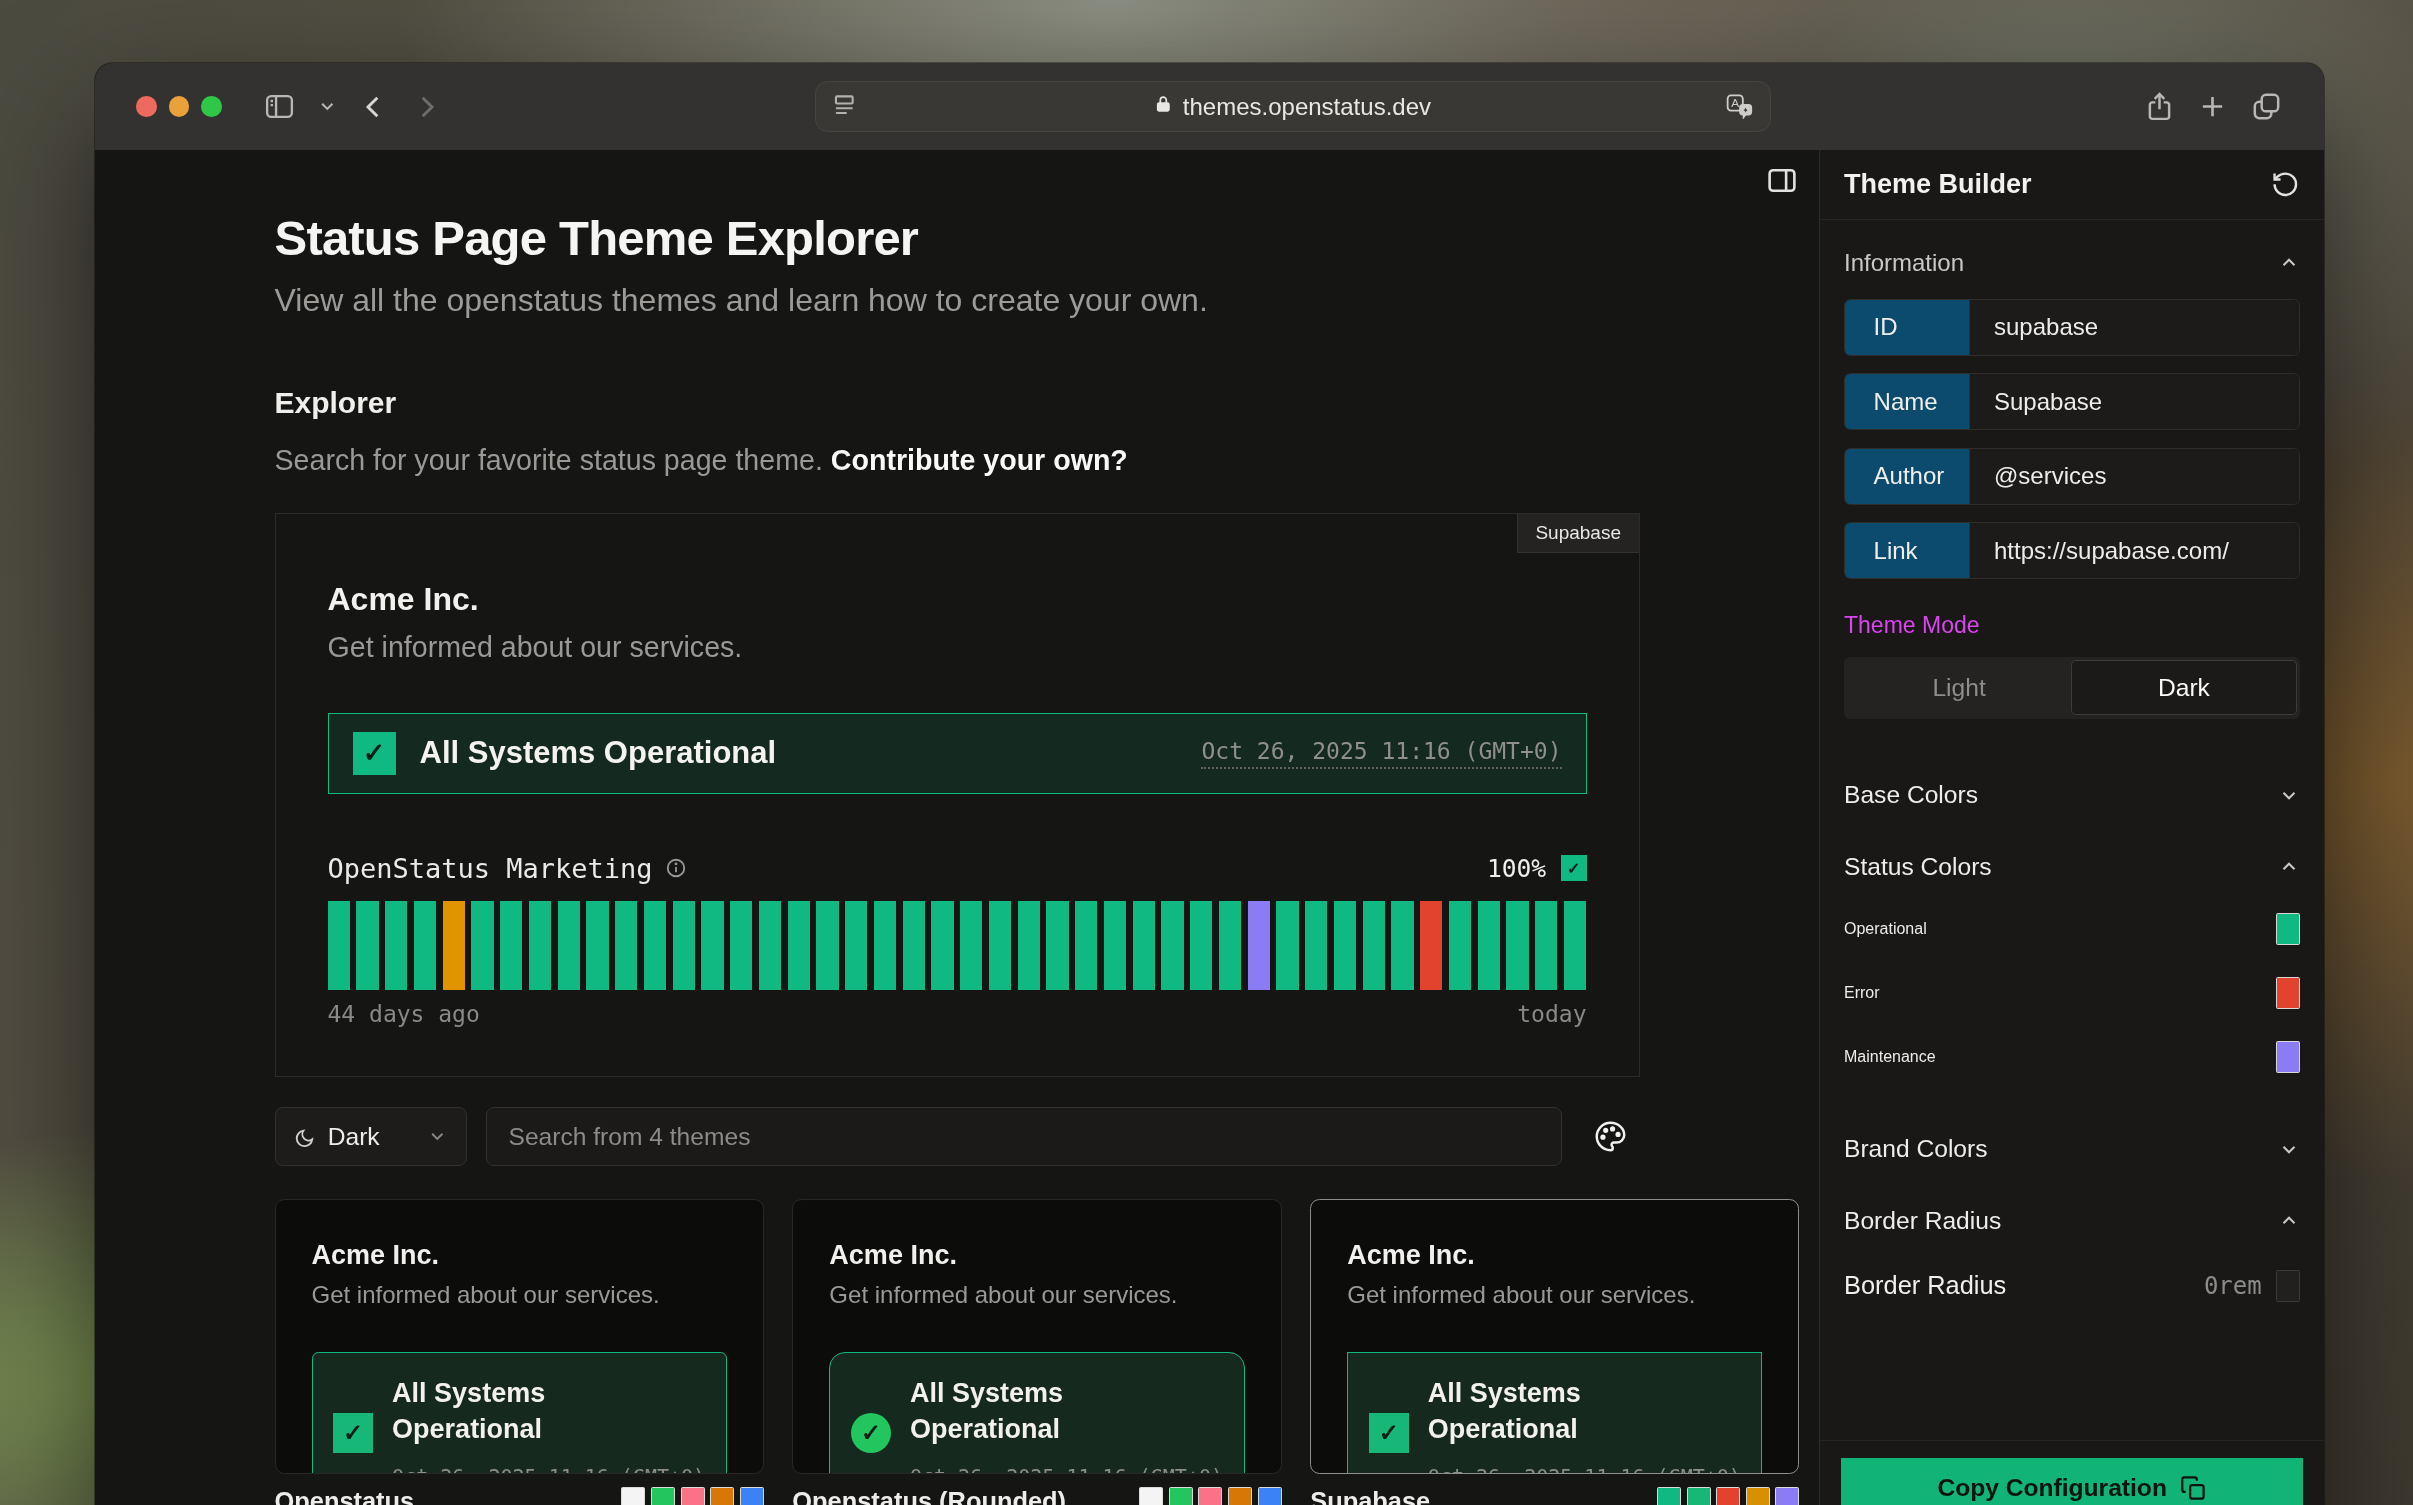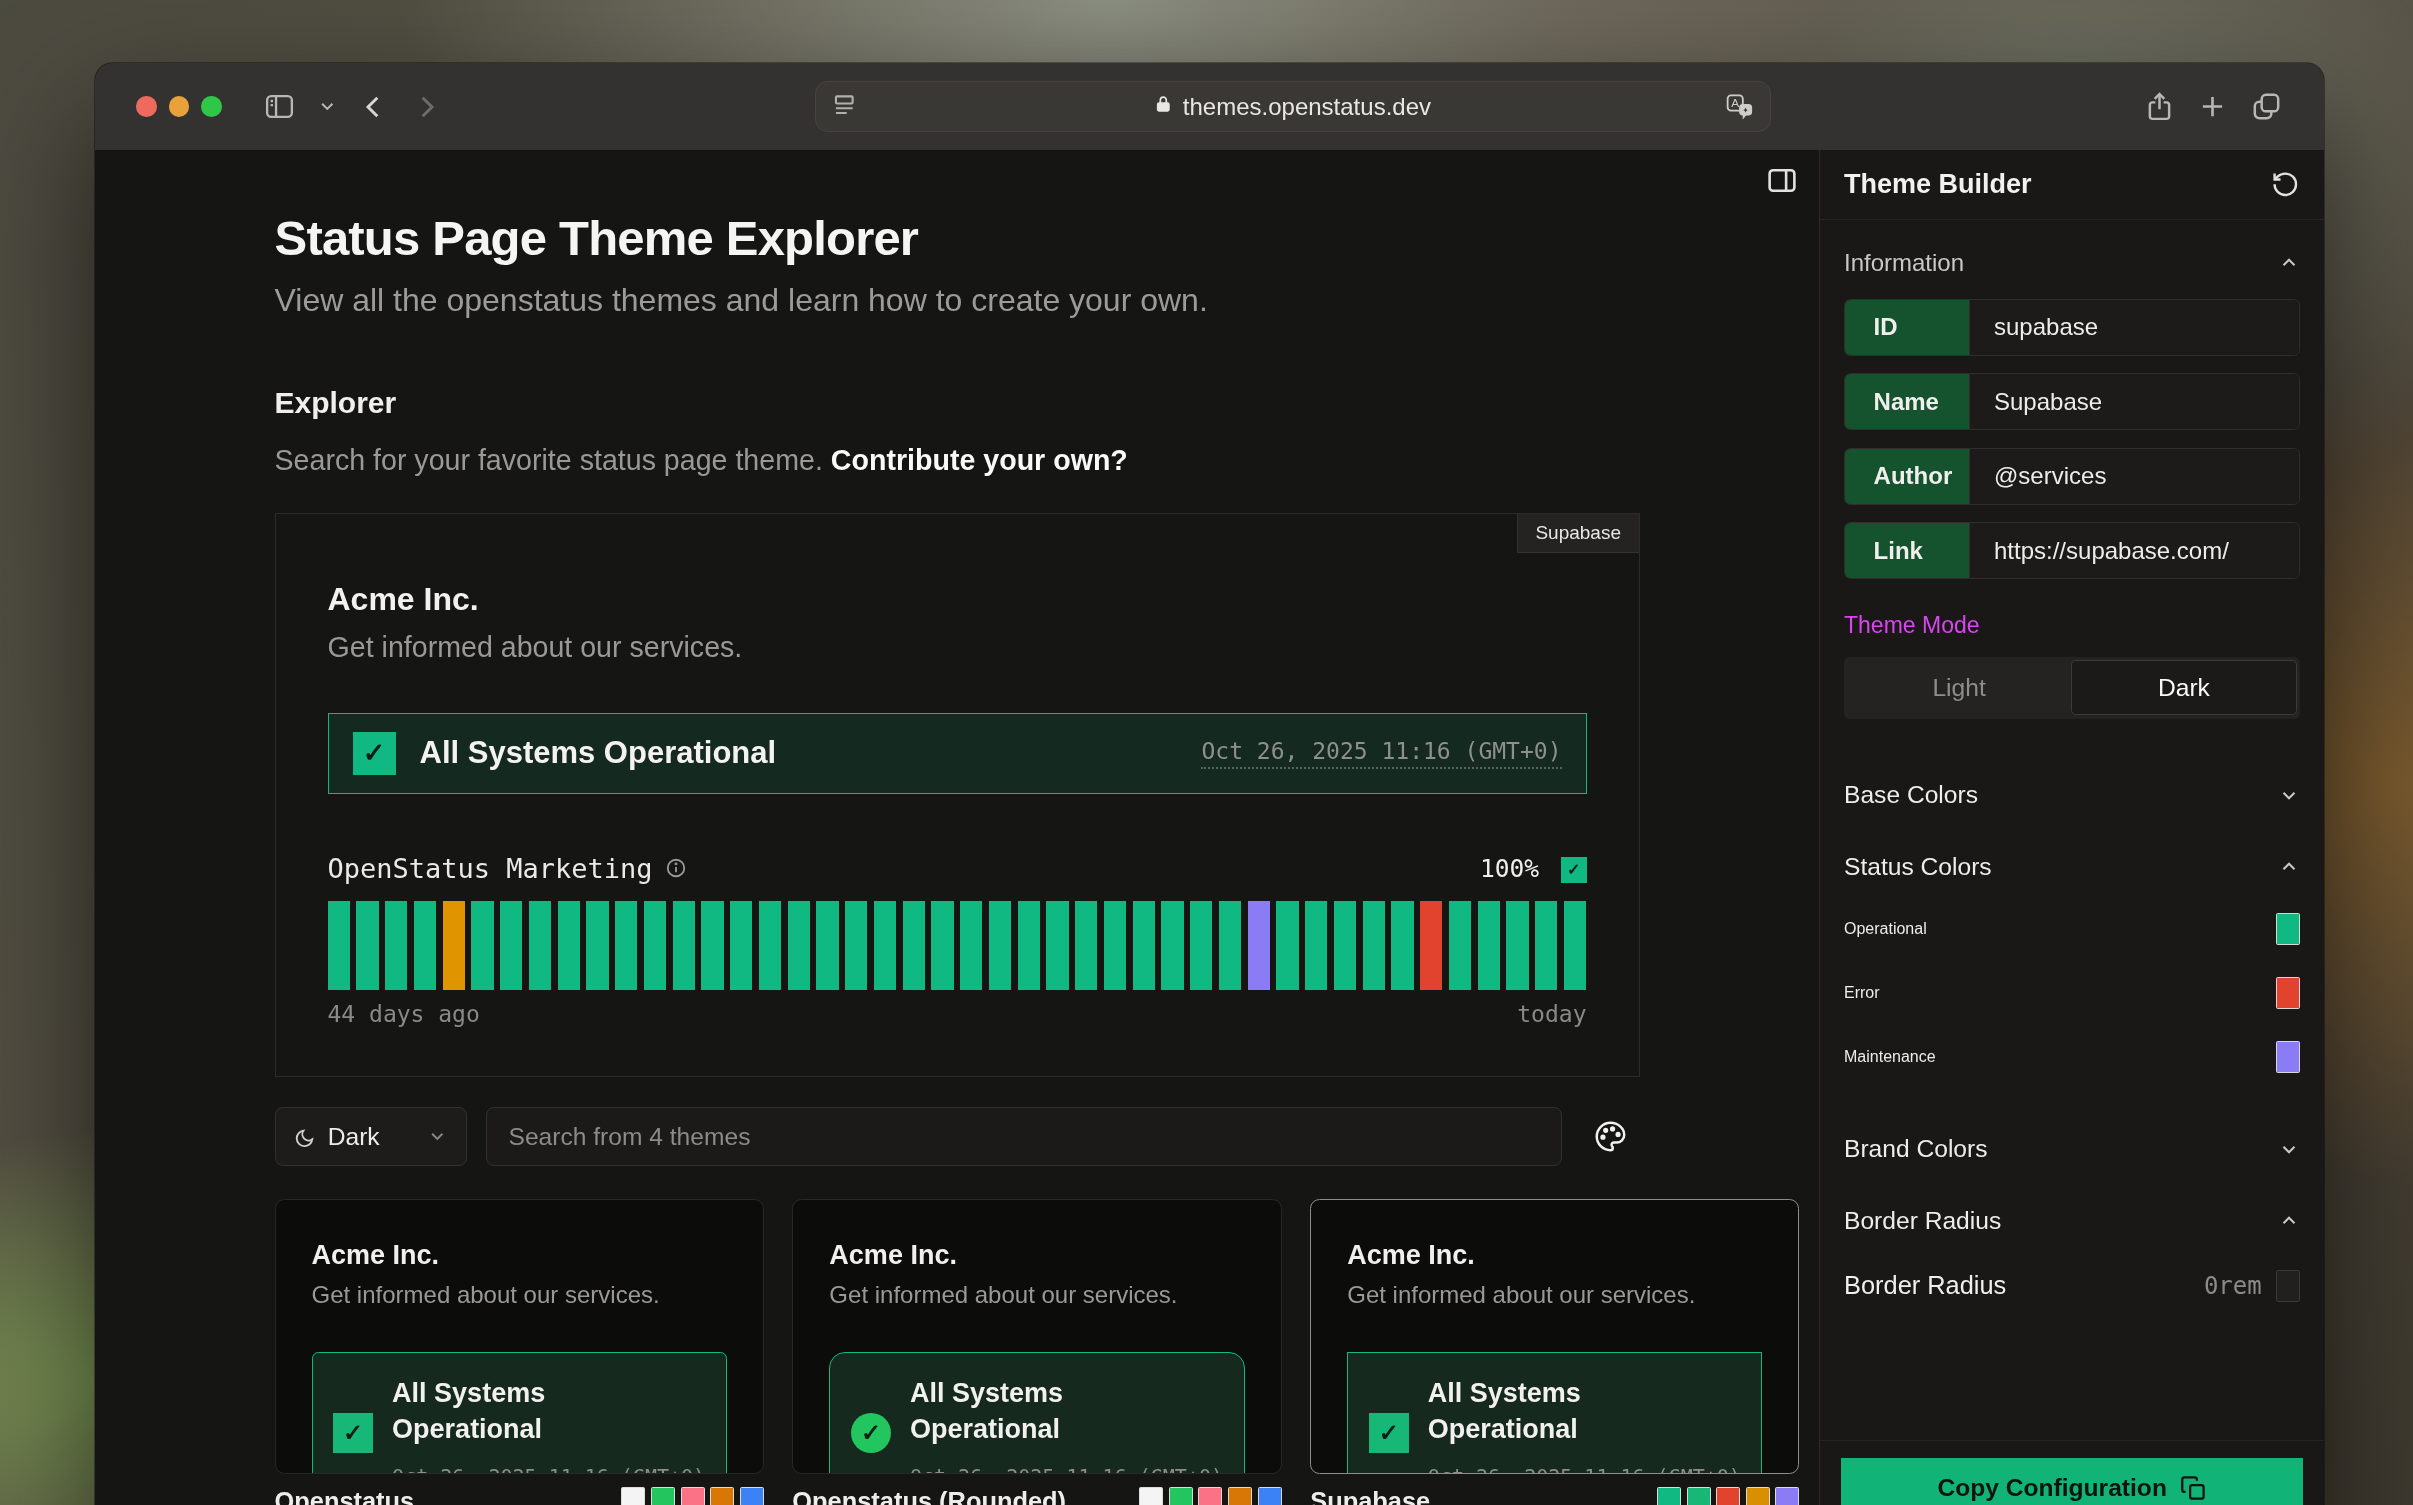--- a/index.html
+++ b/index.html
@@ -80,21 +80,21 @@
     width:43px; height:43px; background:#10b981; color:#0c1f16;
     display:flex; align-items:center; justify-content:center;
     font-size:27px; font-weight:700; flex:0 0 auto;
   }
   .banner-title { font-size:31px; font-weight:700; color:#f4f3f0; }
   .banner-ts { margin-left:auto; font-size:23px; color:#8f908c; border-bottom:2.4px dotted #60605c; padding-bottom:3.2px; }
 
   .monitor-row { margin-top:59px; display:flex; align-items:center; color:#eceae7; }
   .monitor-name { font-size:27px; display:flex; align-items:center; gap:12.7px; }
   .monitor-name .info { color:#9a9996; display:flex; }
-  .uptime { margin-left:auto; display:flex; align-items:flex-end; gap:22px; font-size:24.6px; color:#f0efec; }
+  .uptime { margin-left:auto; display:flex; align-items:center; gap:15px; font-size:24.6px; color:#f0efec; }
   .check-mini {
     width:25.4px; height:25.4px; background:#10b981; color:#0c1f16;
     display:flex; align-items:center; justify-content:center; font-size:16px; font-weight:700;
   }
   .bars { margin-top:17.5px; display:flex; gap:6.3px; height:89px; }
   .bars > div { flex:1; }
   .bar-labels { margin-top:11px; display:flex; justify-content:space-between; font-size:23px; color:#8a8a87; }
 
   
   .controls { margin-top:30px; display:flex; align-items:center; gap:19px; }
@@ -153,22 +153,22 @@
   }
   .panel-title { font-size:27px; font-weight:600; color:#f2f1ef; }
   .reset-btn { margin-left:auto; color:#e2e1de; cursor:pointer; display:flex; }
   .panel-body { flex:1; padding:28.6px 24px 0; overflow:hidden; }
   .sect-row { display:flex; align-items:center; color:#c9c8c5; font-size:24px; cursor:pointer; }
   .sect-row .chev { margin-left:auto; color:#c9c8c5; display:flex; }
   .sect-row.bright { color:#ededea; font-size:24.6px; }
   .fields { margin-top:22px; display:flex; flex-direction:column; gap:17.5px; }
   .field { display:flex; height:57px; border:1.6px solid #2f2e2c; border-radius:6.3px; overflow:hidden; }
   .field .flabel {
-    flex:0 0 125px; background:#14532d; border-right:1.6px solid #2f2e2c;
-    display:flex; align-items:center; padding-left:28.6px; font-size:24px; color:#f0efed; font-weight:700;
+    flex:0 0 125px; background:#0c4a6e; border-right:1.6px solid #2f2e2c;
+    display:flex; align-items:center; padding-left:28.6px; font-size:24px; color:#f0efed; font-weight:400;
   }
   .field .fvalue { flex:1; background:#1c1b1a; display:flex; align-items:center; padding-left:24px; font-size:24px; color:#ececea; }
   .tm-label { margin-top:33px; font-size:23px; color:#d946ef; }
   .segmented { margin-top:17.5px; height:62px; background:#242322; border-radius:6.3px; display:flex; padding:3.2px; }
   .seg { flex:1; display:flex; align-items:center; justify-content:center; font-size:24.6px; color:#8e8d8a; cursor:pointer; border-radius:4.8px; }
   .seg.active { background:#1b1a19; border:1.6px solid #3c3b39; color:#fafaf8; }
   .mt52 { margin-top:62px; } .mt56 { margin-top:44px; }
   .color-row { margin-top:32px; display:flex; align-items:center; }
   .color-row .clabel { font-size:16px; color:#ededea; }
   .color-swatch { margin-left:auto; width:24px; height:32px; border:1.6px solid #d9d8d5; border-radius:1.6px; cursor:pointer; }

